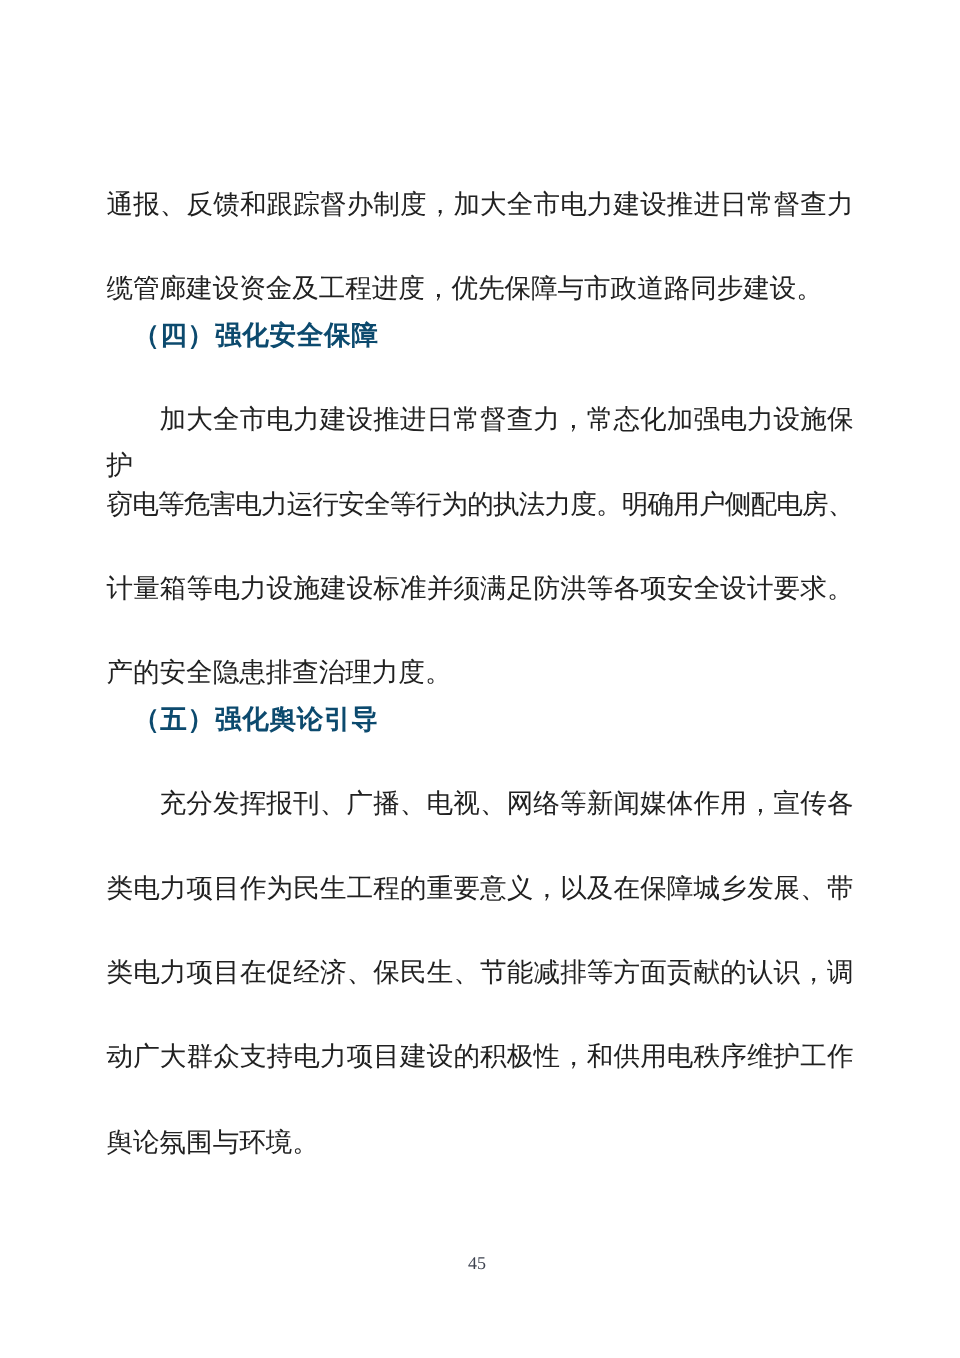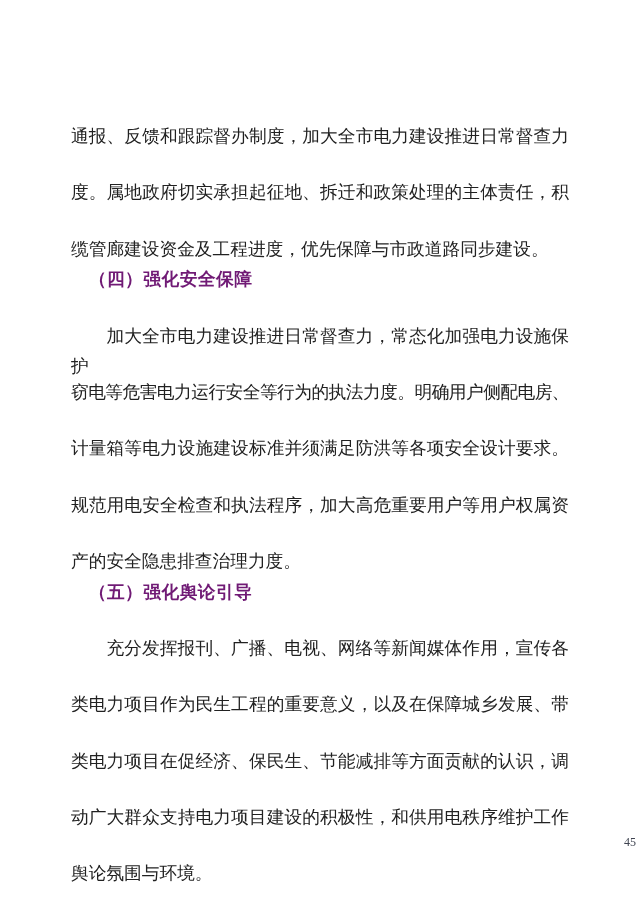--- a/index.html
+++ b/index.html
@@ -33,52 +33,50 @@
     margin-top: 26px;
   }
   .line.last {
     text-align-last: left;
   }
   .line.first {
     text-indent: 35.4px;
   }
   .heading {
     font-weight: bold;
-    color: #701a75;
+    color: #0c4a6e;
     text-indent: 17.7px;
     height: 30.4px;
     letter-spacing: 0.5px;
   }
   .page-number {
     position: absolute;
     top: 834px;
     left: 0;
     width: 636px;
-    text-align: right;
+    text-align: center;
     font-size: 12px;
     line-height: 16px;
     color: #3e4350;
   }
 </style>
 </head>
 <body>
 
 <div class="page">
   <div class="doc-body">
       <div class="paragraph">
         <div class="line">通报、反馈和跟踪督办制度，加大全市电力建设推进日常督查力</div>
-        <div class="line">度。属地政府切实承担起征地、拆迁和政策处理的主体责任，积</div>
         <div class="line last">缆管廊建设资金及工程进度，优先保障与市政道路同步建设。</div>
       </div>
       <div class="heading">（四）强化安全保障</div>
       <div class="paragraph">
         <div class="line first">加大全市电力建设推进日常督查力，常态化加强电力设施保护</div>
         <div class="line" style="letter-spacing: -0.547586px; font-family: Liberation Serif, serif;">窃电等危害电力运行安全等行为的执法力度。明确用户侧配电房、</div>
         <div class="line">计量箱等电力设施建设标准并须满足防洪等各项安全设计要求。</div>
-        <div class="line">规范用电安全检查和执法程序，加大高危重要用户等用户权属资</div>
         <div class="line last">产的安全隐患排查治理力度。</div>
       </div>
       <div class="heading">（五）强化舆论引导</div>
       <div class="paragraph">
         <div class="line first">充分发挥报刊、广播、电视、网络等新闻媒体作用，宣传各</div>
         <div class="line">类电力项目作为民生工程的重要意义，以及在保障城乡发展、带</div>
         <div class="line">类电力项目在促经济、保民生、节能减排等方面贡献的认识，调</div>
         <div class="line">动广大群众支持电力项目建设的积极性，和供用电秩序维护工作</div>
         <div class="line last">舆论氛围与环境。</div>
       </div>

